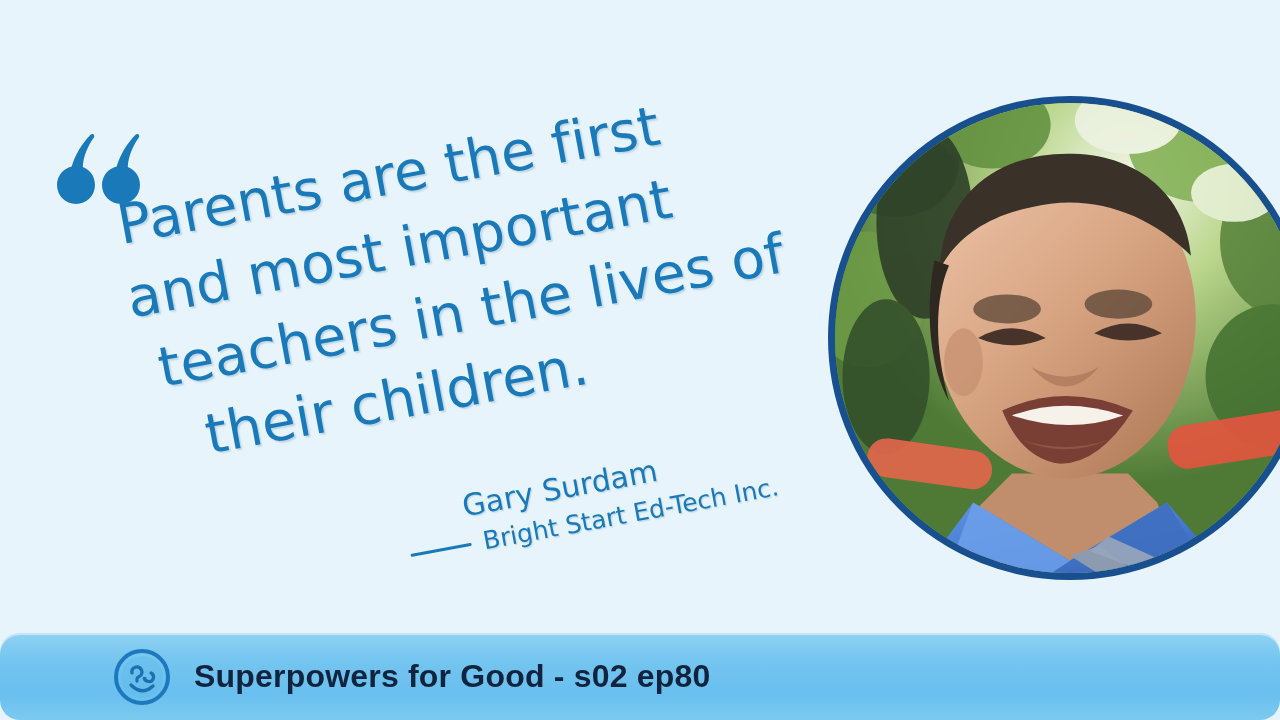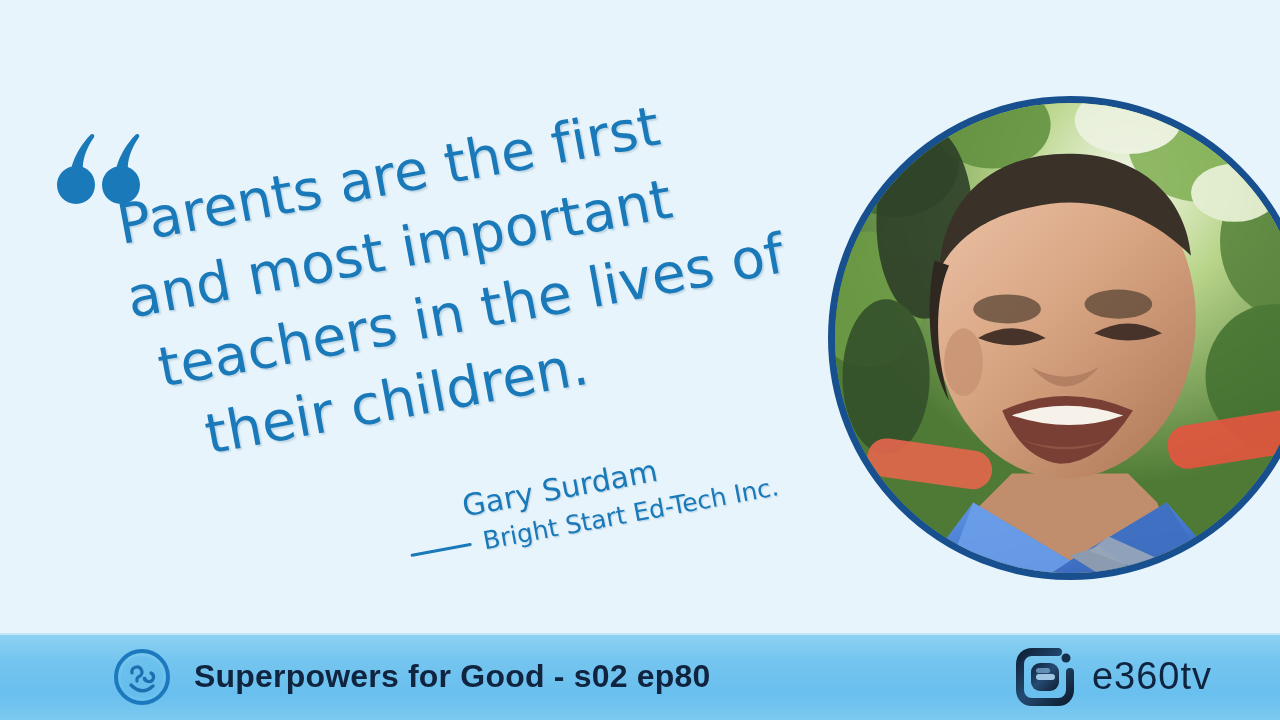--- a/index.html
+++ b/index.html
@@ -118,20 +118,21 @@
   #bottom-banner {
     position: absolute;
     left: 0;
     bottom: 0;
     width: 1280px;
     height: 87px;
     background: linear-gradient(180deg, #8fd2f2 0%, #74c5ef 32%, #69bfee 70%, #7ccaf0 100%);
     display: flex;
     align-items: center;
     box-shadow: inset 0 2px 0 rgba(255,255,255,0.45);
+    border-radius: 20px;
   }
   #show-brand {
     display: flex;
     align-items: center;
     gap: 22px;
     margin-left: 112px;
   }
   #show-logo-icon { width: 60px; height: 60px; flex: none; }
   #show-title {
     color: #10243f;
@@ -252,33 +253,16 @@
       <svg id="show-logo-icon" viewBox="0 0 60 60">
         <circle cx="30" cy="30" r="26" fill="none" stroke="#1d79bd" stroke-width="4"></circle>
         <circle cx="30" cy="30" r="21" fill="#5cb9e8" opacity="0.35"></circle>
         <path d="M20 26 a5 5 0 1 1 8 3 a4 4 0 0 0 -3 5" fill="none" stroke="#1d6fb0" stroke-width="3.2" stroke-linecap="round"></path>
         <path d="M39 26 a4.5 4.5 0 1 1 -6.5 4 a3.5 3.5 0 0 0 2 4" fill="none" stroke="#1d6fb0" stroke-width="3.2" stroke-linecap="round"></path>
         <path d="M19 38 q11 11 22 1" fill="none" stroke="#1d6fb0" stroke-width="3.4" stroke-linecap="round"></path>
       </svg>
       <div id="show-title">Superpowers for Good - s02 ep80</div>
     </div>
 
-    <div id="network-brand">
-      <svg id="network-logo-icon" viewBox="0 0 62 62">
-        <defs>
-          <linearGradient id="e360g" x1="0%" y1="0%" x2="100%" y2="100%">
-            <stop offset="0%" stop-color="#0e2238"></stop>
-            <stop offset="48%" stop-color="#254a72"></stop>
-            <stop offset="100%" stop-color="#0d1e31"></stop>
-          </linearGradient>
-        </defs>
-        <path d="M44 6 H18 C11 6 6 11 6 18 V44 C6 51 11 56 18 56 H44 C51 56 56 51 56 44 V26" fill="none" stroke="url(#e360g)" stroke-width="8" stroke-linecap="round"></path>
-        <circle cx="52" cy="12" r="4.5" fill="#14304d"></circle>
-        <rect x="17" y="17" width="28" height="28" rx="9" fill="url(#e360g)"></rect>
-        <rect x="22" y="28" width="19" height="6" rx="3" fill="#9fc4e4"></rect>
-        <rect x="22" y="22" width="14" height="5" rx="2.5" fill="#7fb0d8" opacity="0.7"></rect>
-      </svg>
-      <div id="network-name">e360tv</div>
-    </div>
 
   </div>
 
 </div>
 
 </body></html>

